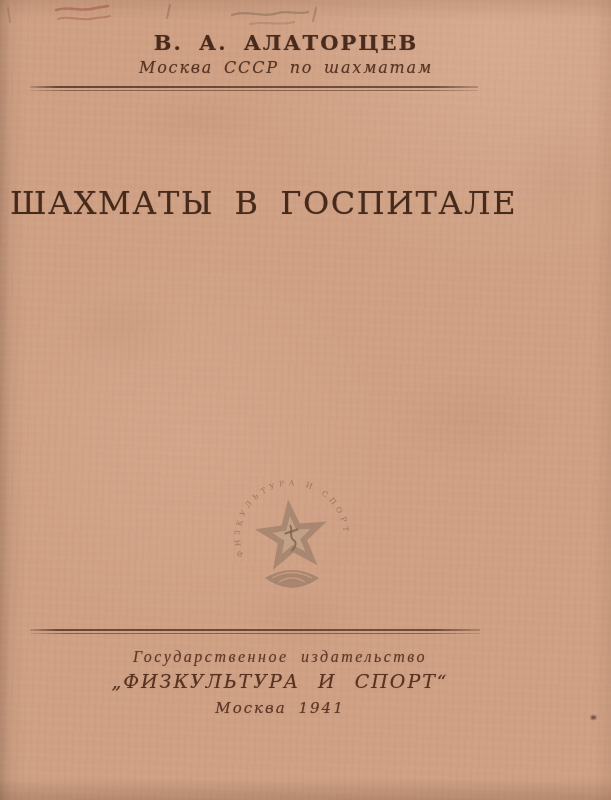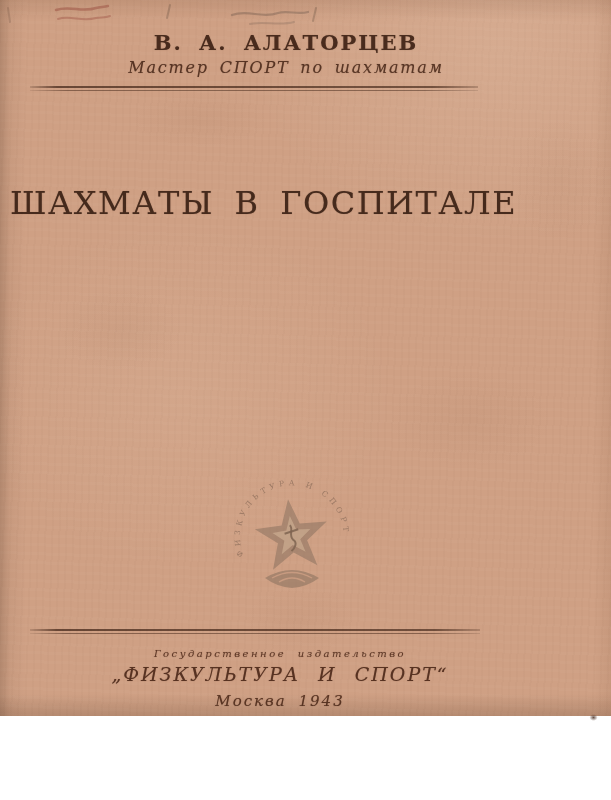--- a/index.html
+++ b/index.html
@@ -7,21 +7,21 @@
     padding: 0;
     width: 611px;
     height: 800px;
     overflow: hidden;
     font-family: "DejaVu Serif", "Liberation Serif", serif;
   }
 
   .cover {
     position: relative;
     width: 611px;
-    height: 716px;
+    height: 800px;
     background-color: #cfa084;
     background-image:
       
       linear-gradient(90deg, rgba(60,35,20,0.20), rgba(60,35,20,0.05) 10px, rgba(0,0,0,0) 26px),
       linear-gradient(270deg, rgba(120,78,52,0.10), rgba(0,0,0,0) 18px),
       linear-gradient(0deg, rgba(62,36,20,0.18), rgba(0,0,0,0) 22px),
       linear-gradient(180deg, rgba(95,58,36,0.12), rgba(0,0,0,0) 20px),
       
       radial-gradient(145% 120% at 50% 48%, rgba(0,0,0,0) 55%, rgba(92,58,38,0.16) 100%),
       
@@ -98,24 +98,25 @@
     opacity: 0.78;
     filter: blur(0.35px);
   }
 
   .imprint-block {
     top: 648px; left: 10px; width: 540px;
     text-align: center;
     font-style: italic;
   }
   .imprint-type {
-    font-size: 10px;
+    font-size: 16px;
     letter-spacing: 2.5px;
     word-spacing: 6px;
     color: rgba(104,74,56,0.85);
+    font-family: Liberation Serif, serif;
   }
   .imprint-name {
     margin-top: 4px;
     font-size: 19px;
     letter-spacing: 2px;
     word-spacing: 10px;
     color: rgba(99,69,52,0.9);
     text-align: center;
   }
   .imprint-city {
@@ -148,21 +149,21 @@
       <path d="M8,8 l2,14" stroke="rgba(120,90,72,0.3)" stroke-width="2"></path>
       <path d="M170,5 l-3,13" stroke="rgba(110,85,68,0.35)" stroke-width="2"></path>
       <path d="M232,15 c16,-6 30,4 46,-2 c9,-3 20,2 30,-1" stroke="rgba(109,88,74,0.38)" stroke-width="2.2"></path>
       <path d="M250,24 c14,-3 30,2 44,-2" stroke="rgba(109,88,74,0.25)" stroke-width="2"></path>
       <path d="M316,8 l-3,13" stroke="rgba(110,85,68,0.35)" stroke-width="2"></path>
     </g>
   </svg>
 
   <div class="abs author-block">
     <div class="author-name ink">В. А. АЛАТОРЦЕВ</div>
-    <div class="author-sub ink">Мастер СПОРТ по шахматам</div>
+    <div class="author-sub ink">Москва СССР по шахматам</div>
   </div>
 
   <div class="abs rule rule-top">
     <div class="l1"></div>
     <div class="l2"></div>
   </div>
 
   <div class="abs book-title ink">ШАХМАТЫ В ГОСПИТАЛЕ</div>
 
   <svg class="abs emblem-wrap" viewBox="-62 -60 124 118" xmlns="http://www.w3.org/2000/svg">
@@ -188,18 +189,18 @@
   </svg>
 
   <div class="abs rule rule-bottom">
     <div class="l1"></div>
     <div class="l2"></div>
   </div>
 
   <div class="abs imprint-block">
     <div class="imprint-type ink">Государственное издательство</div>
     <div class="imprint-name ink">„ФИЗКУЛЬТУРА И СПОРТ“</div>
-    <div class="imprint-city ink">Москва 1943</div>
+    <div class="imprint-city ink">Москва 1941</div>
   </div>
 
   <div class="abs stain-spot"></div>
 
 </div>
 
 </body></html>

